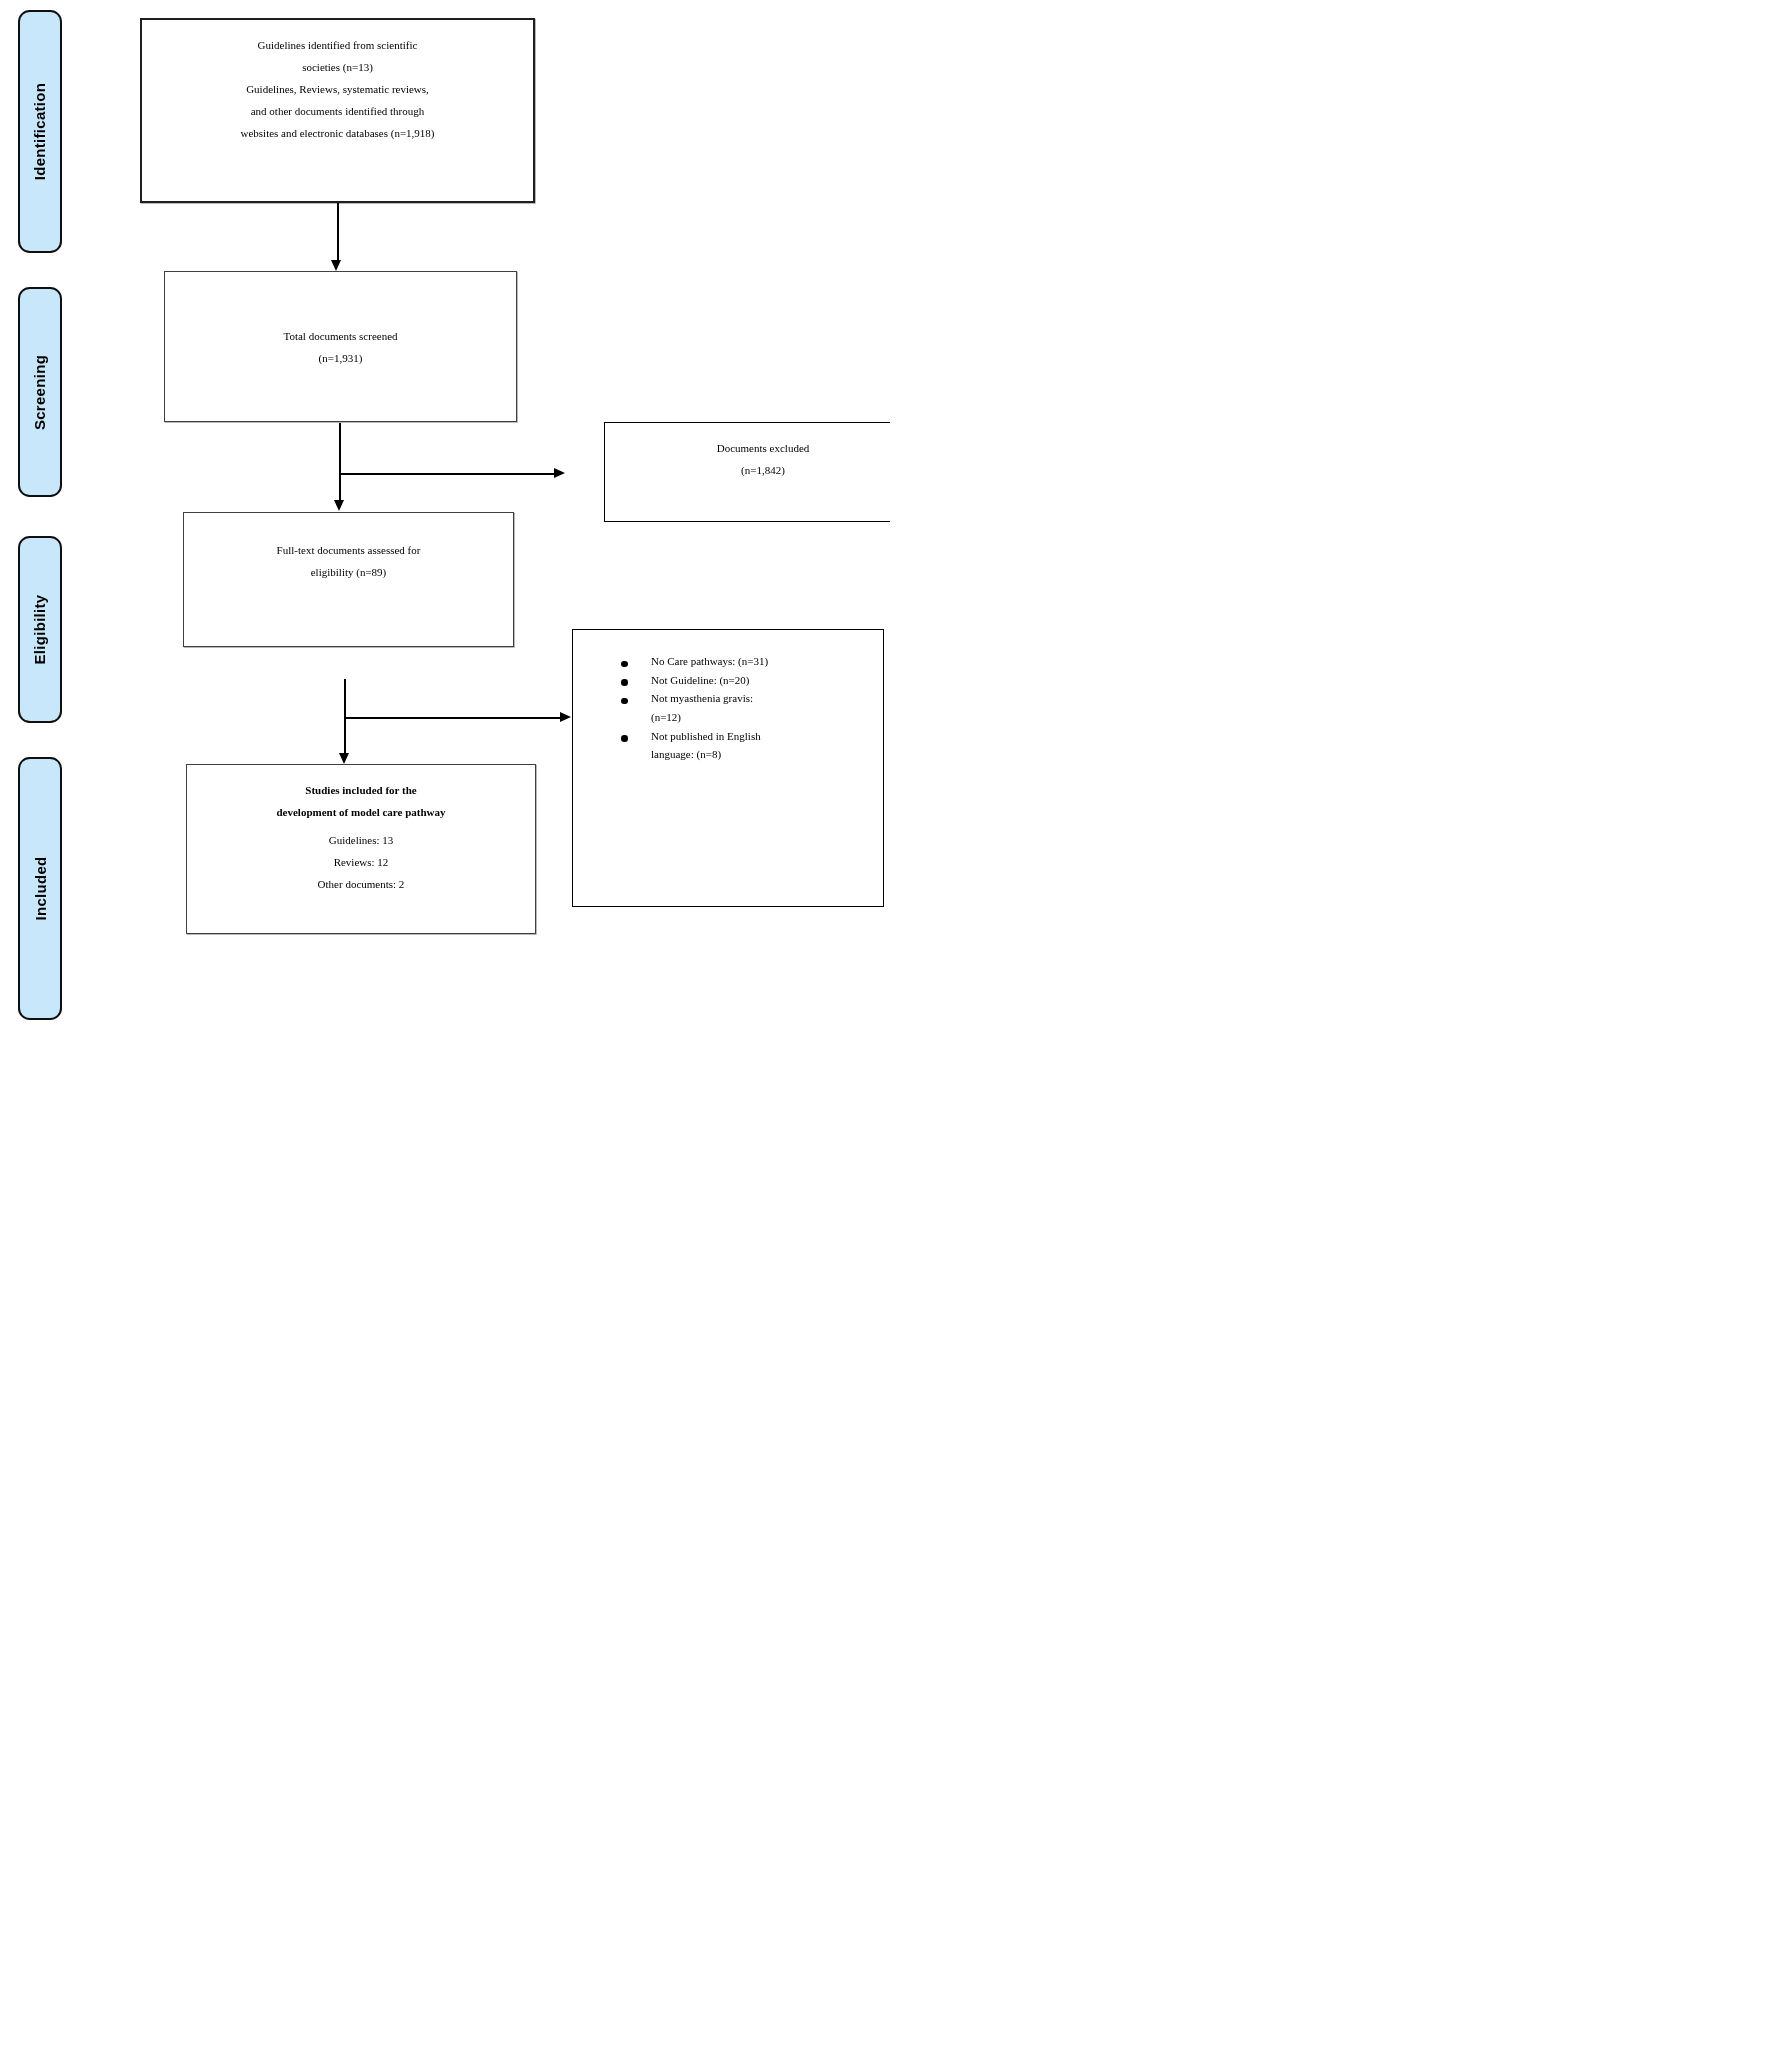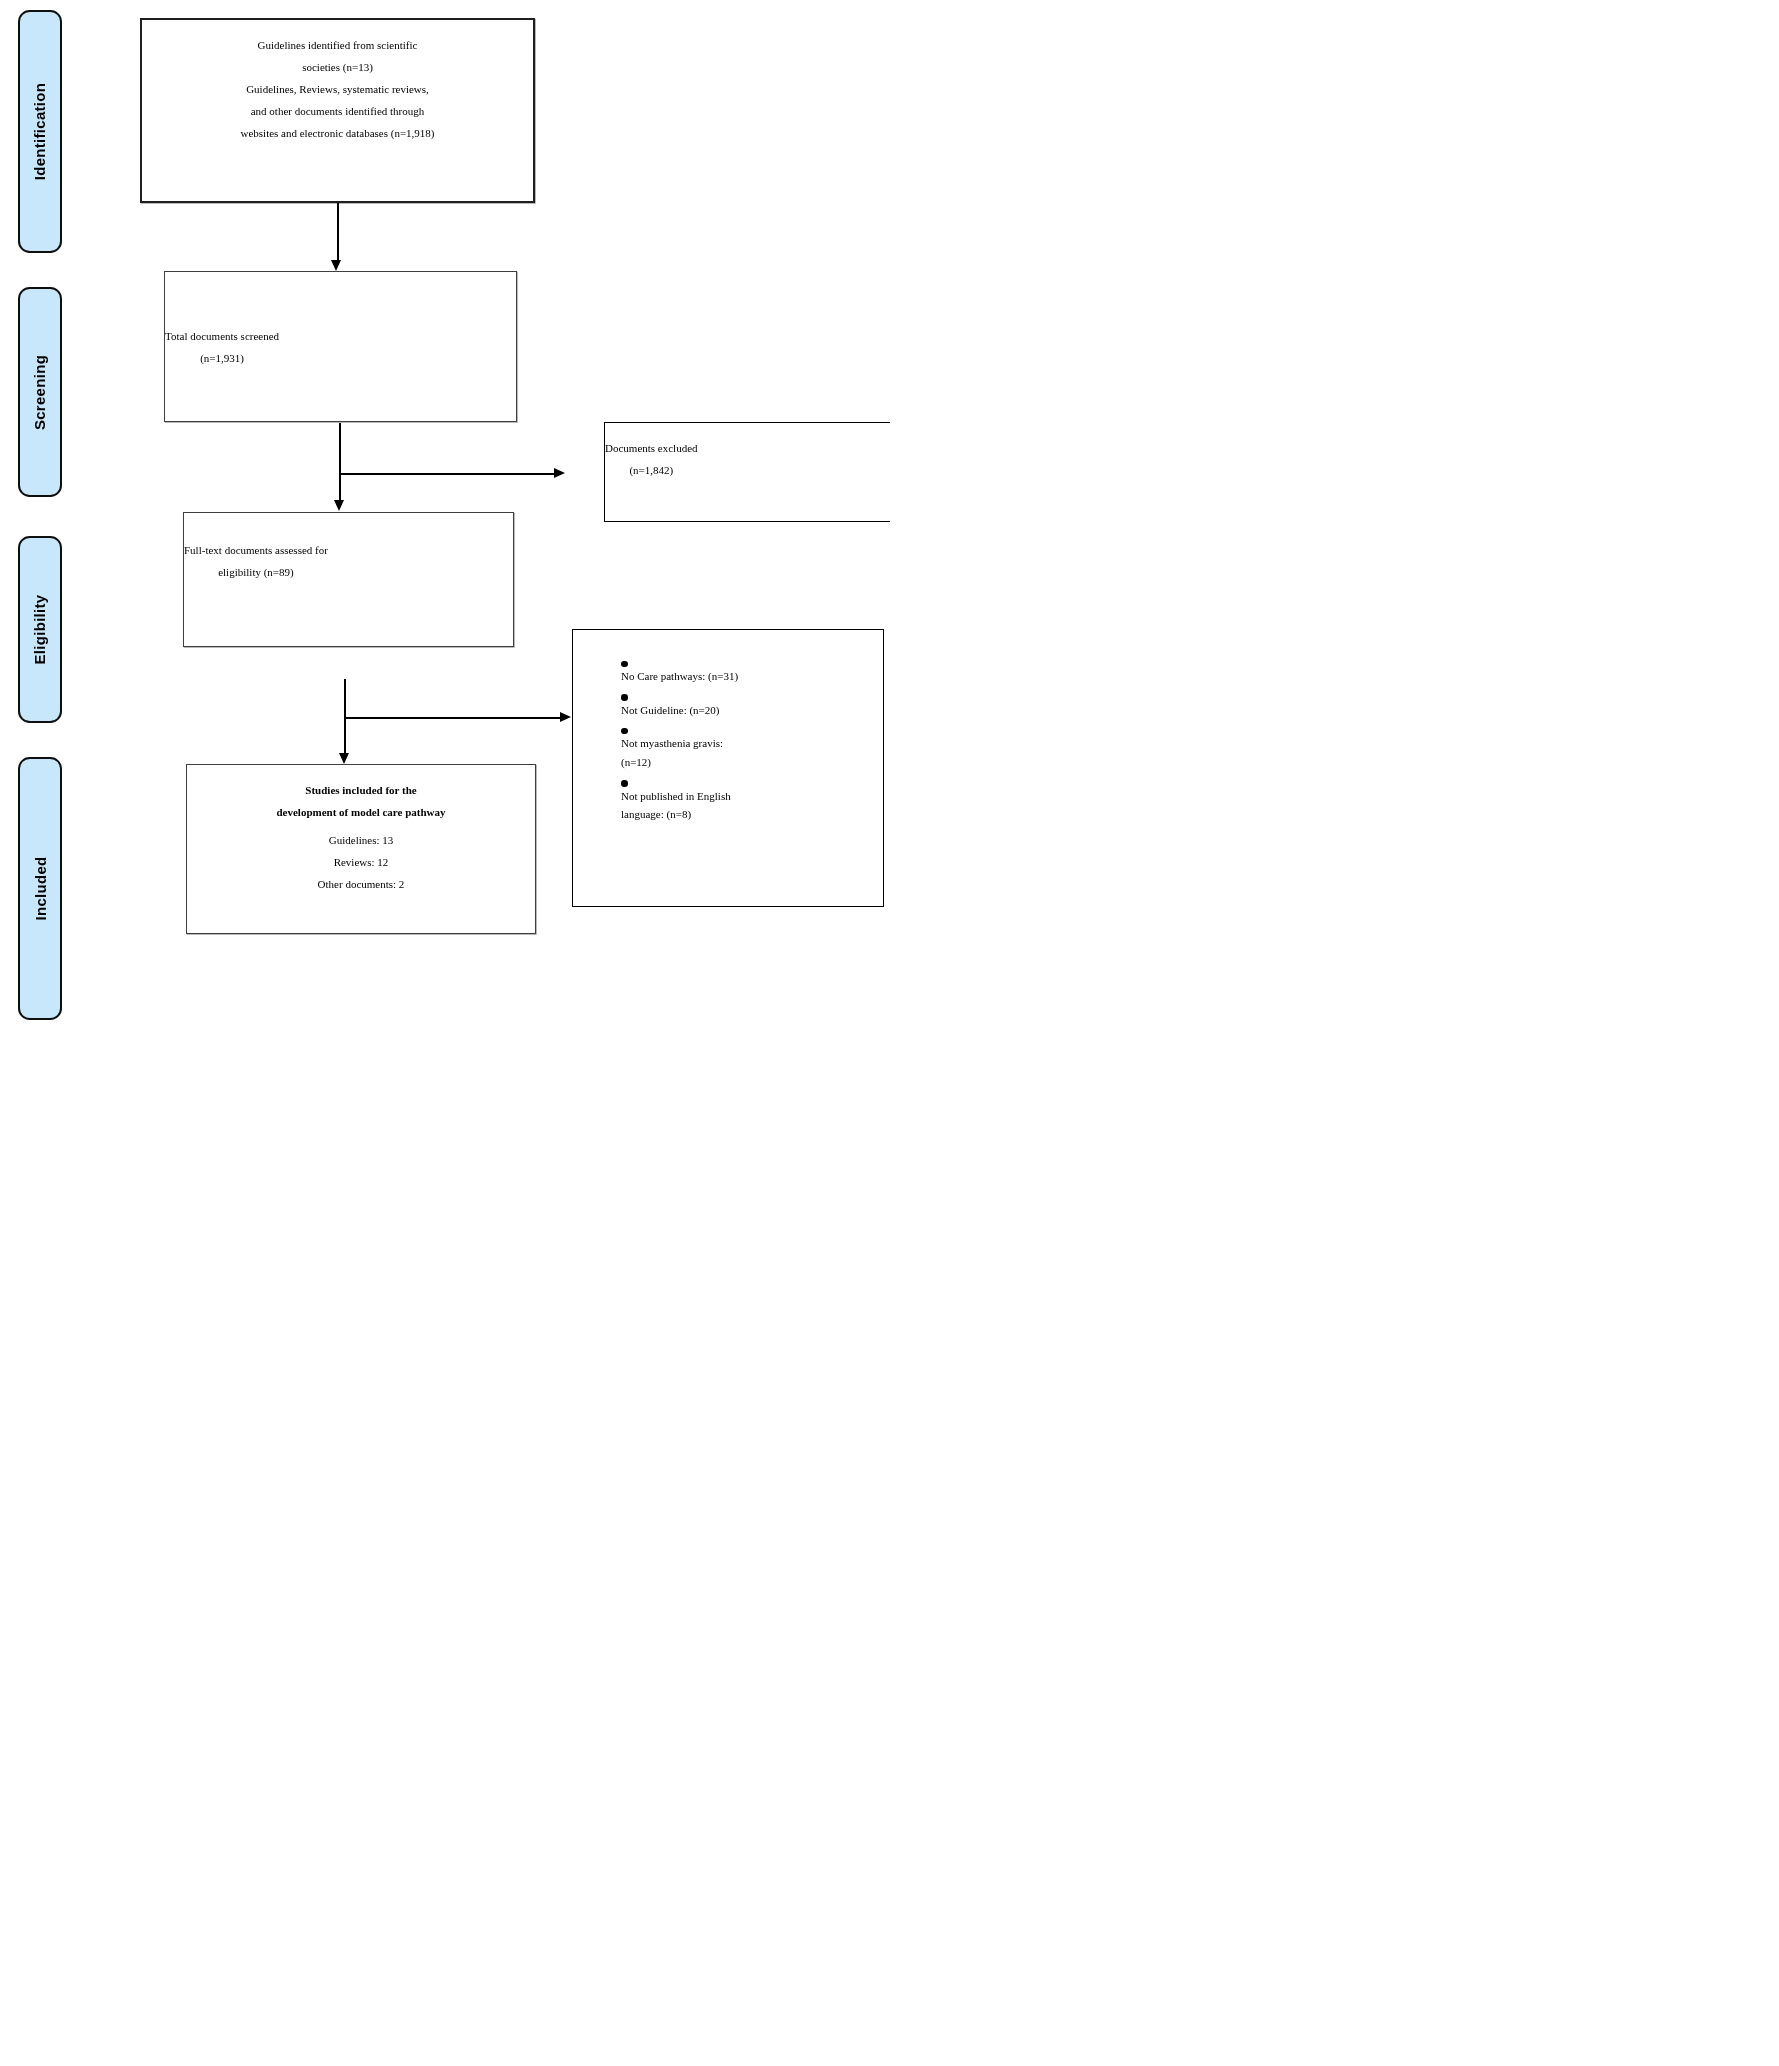--- a/index.html
+++ b/index.html
@@ -35,28 +35,28 @@
     background:#fff;
     box-sizing:border-box;
     text-align:center;
     font-size:11px;
     line-height:2.0;
   }
   .b-main{border:1.3px solid #3f3f3f;box-shadow:0.7px 0.7px 0 #9a9a9a;}
   .b-first{border:2px solid #1f1f1f;box-shadow:0.7px 0.7px 0 #9a9a9a;}
   .b-excl{border:1.3px solid #000;}
   .pre{white-space:pre-line;}
-  .vcenter{display:flex;align-items:center;justify-content:flex-start;font-family:Liberation Serif, serif;}
+  .vcenter{display:flex;align-items:center;justify-content:center;font-family:Liberation Serif, serif;}
   
   .inc-title{font-weight:bold;padding-top:14.3px;}
   .inc-items{margin-top:6px;}
   
   .fx-title{padding-top:14.3px;text-decoration:underline;text-underline-offset:3.3px;text-decoration-thickness:1.3px;}
   .fx-list{margin-top:22px;padding-left:48px;text-align:left;line-height:1.7;}
-  .bullet-row{display:flex;align-items:flex-start;flex-direction:column;}
+  .bullet-row{display:flex;align-items:flex-start;}
   .dot{
     width:6.5px;height:6.5px;border-radius:50%;
     background:#000;flex:0 0 6.5px;
     margin-top:8.5px;margin-right:23.5px;
   }
   
   .vline{position:absolute;width:2px;background:#000;}
   .hline{position:absolute;height:2px;background:#000;}
   .head-down{position:absolute;width:0;height:0;
     border-left:5.9px solid transparent;border-right:5.9px solid transparent;

